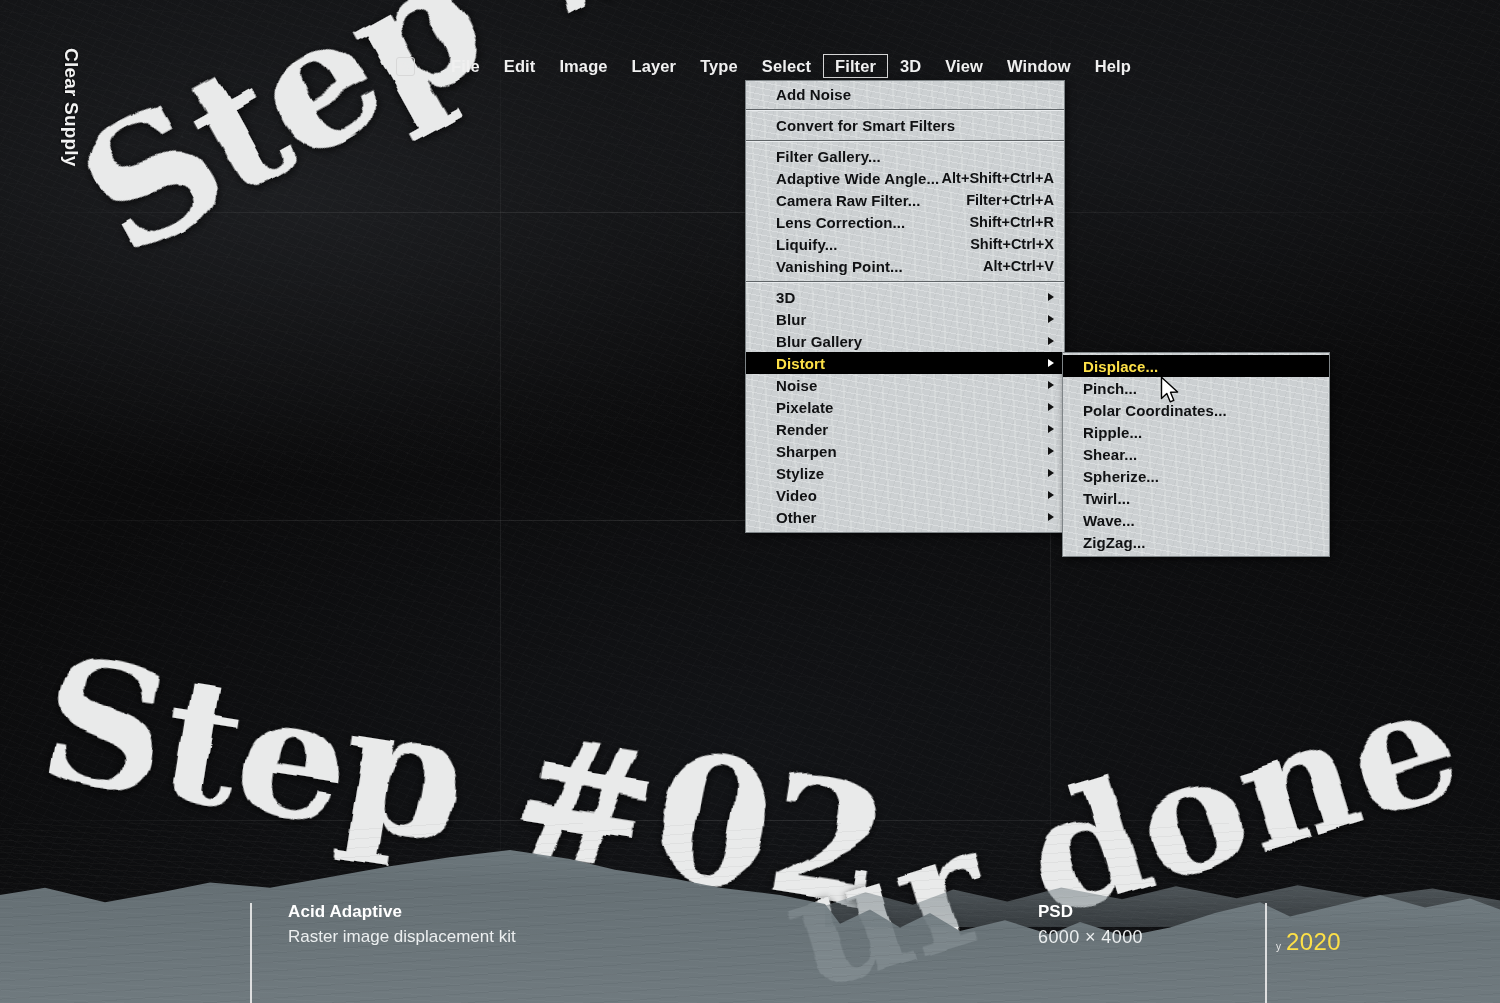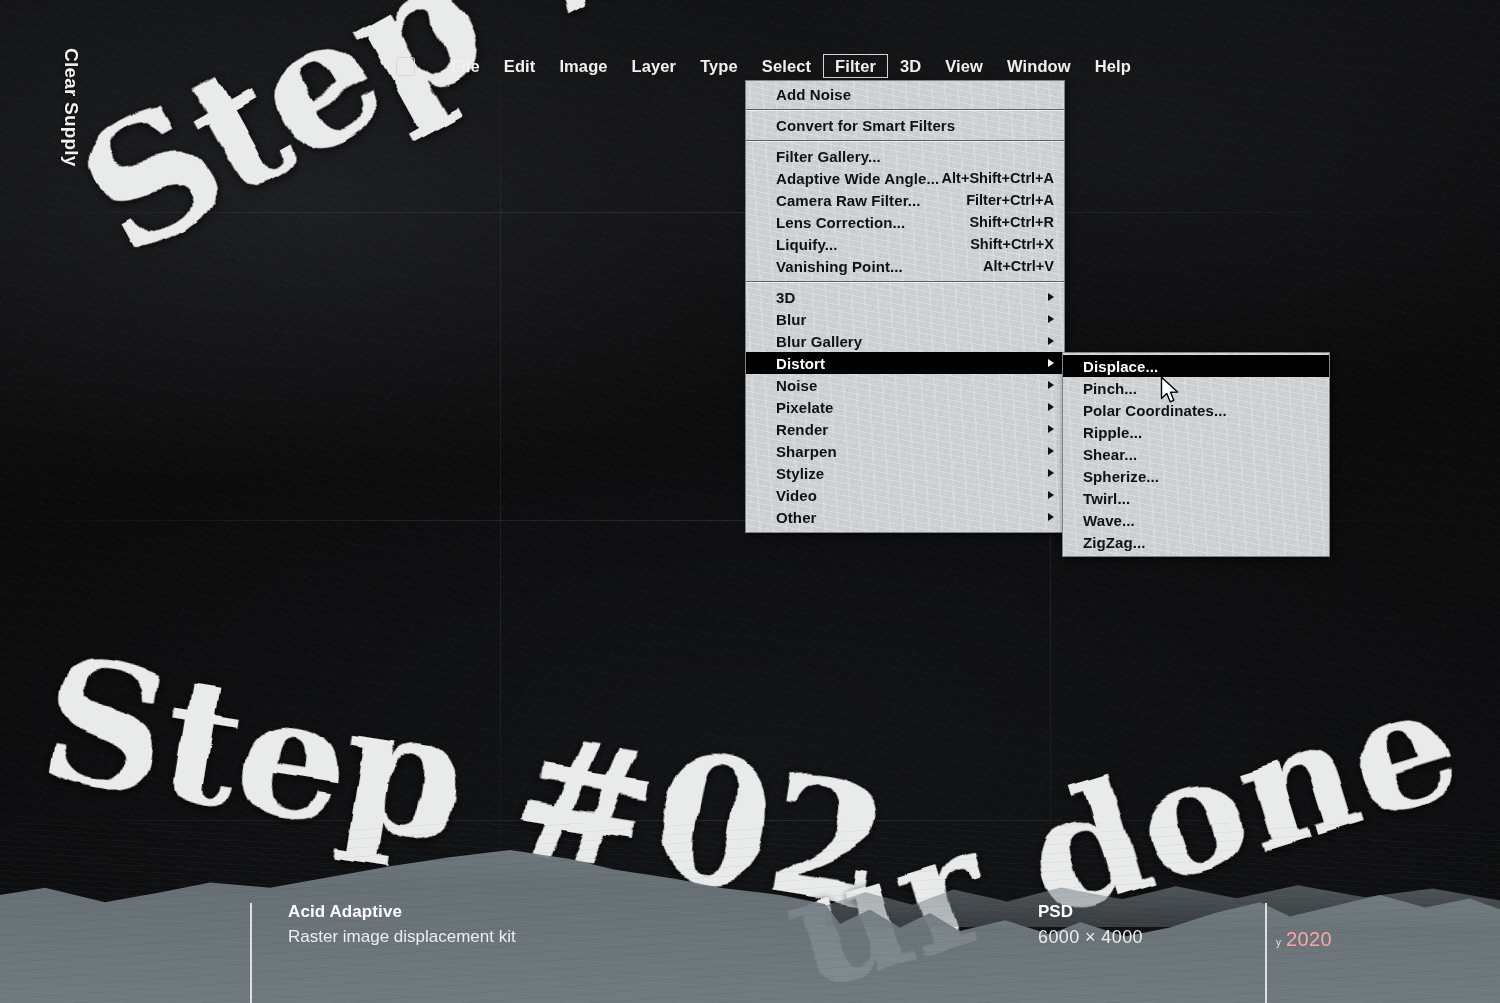--- a/index.html
+++ b/index.html
@@ -152,21 +152,21 @@
   }
   .meta { position: absolute; color: #fff; line-height: 1.35; }
   #meta-title { left: 288px; top: 901px; }
   #meta-title .t1 { font-size: 17px; font-weight: 700; letter-spacing: .1px; }
   #meta-title .t2 { font-size: 17px; font-weight: 400; color: #eceff0; margin-top: 2px; }
   #meta-format { left: 1038px; top: 901px; }
   #meta-format .t1 { font-size: 17px; font-weight: 700; }
   #meta-format .t2 { font-size: 18px; font-weight: 400; color: #eceff0; margin-top: 1px; letter-spacing: .4px; }
   #meta-year { left: 1276px; top: 926px; display: flex; align-items: baseline; gap: 5px; }
   #meta-year .y-mark { font-size: 10px; color: #e7e7e7; }
-  #meta-year .y-val { font-size: 20px; color: #fca5a5; letter-spacing: .4px; }
+  #meta-year .y-val { font-size: 24px; color: #fde047; letter-spacing: .4px; }
 
   
   #menubar {
     position: absolute;
     left: 396px; top: 53px;
     height: 26px;
     display: flex; align-items: center;
     gap: 8px;
     z-index: 30;
   }
@@ -233,21 +233,21 @@
     font-weight: 700;
     letter-spacing: 0;
   }
   .mi .arrow {
     margin-left: auto;
     width: 0; height: 0;
     border-left: 6px solid #111;
     border-top: 4.5px solid transparent;
     border-bottom: 4.5px solid transparent;
   }
-  .mi.sel { background: #000; color: #ffffff; }
+  .mi.sel { background: #000; color: #fde047; }
   .mi.sel .arrow { border-left-color: #fff; }
   .sep {
     position: relative; z-index: 2;
     height: 1px;
     margin: 4px 0;
     background: #5f6467;
     box-shadow: 0 1px 0 #e9ecee;
   }
 
   

